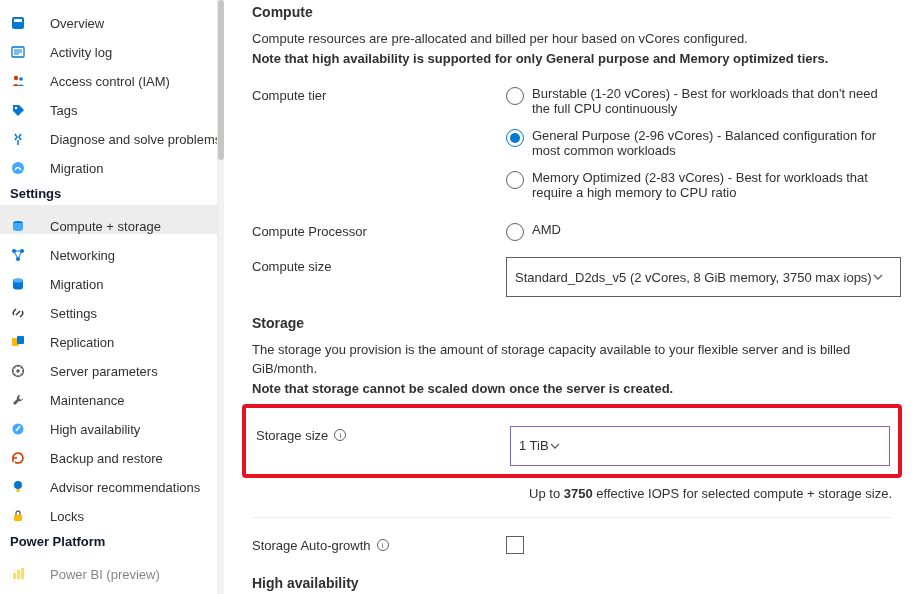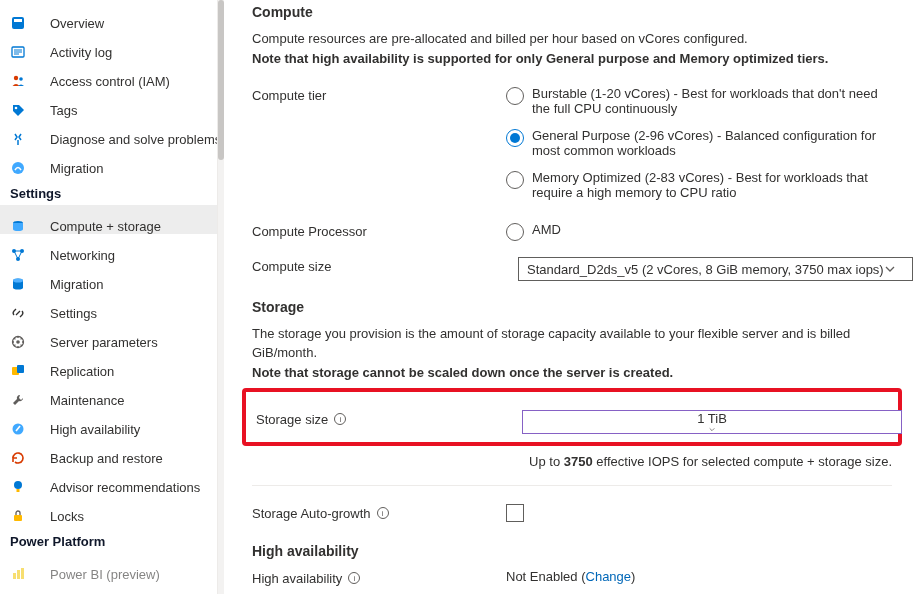--- a/index.html
+++ b/index.html
@@ -17,21 +17,21 @@
   h2.section { font-size: 14px; font-weight: 600; margin: 2px 0 10px 0; }
   .desc { font-size: 13px; color: #323130; line-height: 1.4; margin-bottom: 2px; }
   .desc.bold { font-weight: 600; margin-bottom: 18px; }
   .row { display: flex; align-items: flex-start; margin-bottom: 10px; }
   .row .lbl { width: 254px; flex: 0 0 254px; font-size: 13px; padding-top: 2px; display:flex; align-items:center; gap:6px;}
   .row .ctl { flex: 1; }
   .radio-row { display: flex; align-items: flex-start; gap: 8px; margin-bottom: 12px; font-size: 13px; }
   .radio { width: 18px; height: 18px; border: 1px solid #605e5c; border-radius: 50%; flex: 0 0 18px; margin-top: 1px; display:flex; align-items:center; justify-content:center; }
   .radio.checked { border-color: #0078d4; }
   .radio.checked::after { content:""; width:10px; height:10px; border-radius:50%; background:#0078d4; }
-  .select { border: 1px solid #605e5c; height: 24px; display: flex; align-items: center; justify-content: flex-start; padding: 0 8px; font-size: 13px; background:#fff; width: 395px; margin-left: 12px;}
+  .select { border: 1px solid #605e5c; height: 40px; display: flex; align-items: center; justify-content: flex-start; padding: 0 8px; font-size: 13px; background:#fff; width: 395px;}
   .select.purple { border-color: #8661c5; }
   .chev { width:12px; height:12px; }
   .highlight { border: 4px solid #e81123; border-radius: 4px; padding: 18px 10px 8px 10px; margin: 6px -10px 4px -10px; }
   .iops { text-align: right; font-size: 13px; margin: 8px 0 16px 0; }
   hr.sep { border:none; border-top:1px solid #edebe9; margin: 0 0 18px 0;}
   .checkbox { width:18px; height:18px; border:1px solid #605e5c; display:inline-block;}
   .link { color:#0067b8; cursor:pointer;}
   .info-icon { width:12px;height:12px;border:1px solid #605e5c;border-radius:50%;display:inline-flex;align-items:center;justify-content:center;font-size:8px;color:#605e5c;}
   svg { display:block; }
 </style>
@@ -136,35 +136,35 @@
           <svg width="14" height="14">
             <path d="M3 9 a3 3 0 0 1 0 -4 l2 -2 M11 5 a3 3 0 0 1 0 4 l-2 2" stroke="#323130" fill="none" stroke-width="1.3"></path>
             <line x1="5" y1="9" x2="9" y2="5" stroke="#323130" stroke-width="1.3"></line>
           </svg>
         </span>
       <span class="nav-label">Settings</span>
     </div>
     <div class="nav-item">
       <span class="nav-icon">
           <svg width="14" height="14">
+            <rect x="1" y="3" width="7" height="8" rx="1" fill="#ffb900"></rect>
+            <rect x="6" y="1" width="7" height="8" rx="1" fill="#0078d4"></rect>
+          </svg>
+        </span>
+      <span class="nav-label">Replication</span>
+    </div>
+    <div class="nav-item">
+      <span class="nav-icon">
+          <svg width="14" height="14">
             <circle cx="7" cy="7" r="5.5" fill="none" stroke="#605e5c" stroke-width="1.3"></circle>
             <circle cx="7" cy="7" r="1.8" fill="#605e5c"></circle>
             <path d="M7 1 v2 M7 11 v2 M1 7 h2 M11 7 h2 M3 3 l1.4 1.4 M11 11 l-1.4 -1.4 M3 11 l1.4 -1.4 M11 3 l-1.4 1.4" stroke="#605e5c" stroke-width="1.3"></path>
           </svg>
         </span>
       <span class="nav-label">Server parameters</span>
-    </div>
-    <div class="nav-item">
-      <span class="nav-icon">
-          <svg width="14" height="14">
-            <rect x="1" y="3" width="7" height="8" rx="1" fill="#ffb900"></rect>
-            <rect x="6" y="1" width="7" height="8" rx="1" fill="#0078d4"></rect>
-          </svg>
-        </span>
-      <span class="nav-label">Replication</span>
     </div>
     <div class="nav-item">
       <span class="nav-icon">
           <svg width="14" height="14">
             <path d="M9 2 a3 3 0 0 0 -3 4 l-4 4 l2 2 l4 -4 a3 3 0 0 0 4 -3 l-2 2 l-2 -2 z" fill="#605e5c"></path>
           </svg>
         </span>
       <span class="nav-label">Maintenance</span>
     </div>
     <div class="nav-item">
@@ -271,21 +271,21 @@
     <div class="desc">The storage you provision is the amount of storage capacity available to your flexible server and is billed GiB/month.</div>
     <div class="desc bold" style="margin-bottom:6px;">Note that storage cannot be scaled down once the server is created.</div>
 
     <div class="highlight">
       <div class="row" style="margin-bottom:0;">
         <div class="lbl">
           <span>Storage size</span>
           <span class="info-icon">i</span>
         </div>
         <div class="ctl">
-          <div class="select purple" style="width:380px;flex-direction:column;">
+          <div class="select purple" style="width:380px;">
             <span>1 TiB</span>
             <svg class="chev" viewBox="0 0 12 12">
                 <path d="M2 4 l4 4 l4 -4" stroke="#605e5c" fill="none" stroke-width="1.3"></path>
               </svg>
           </div>
         </div>
       </div>
     </div>
 
     <div class="iops">

